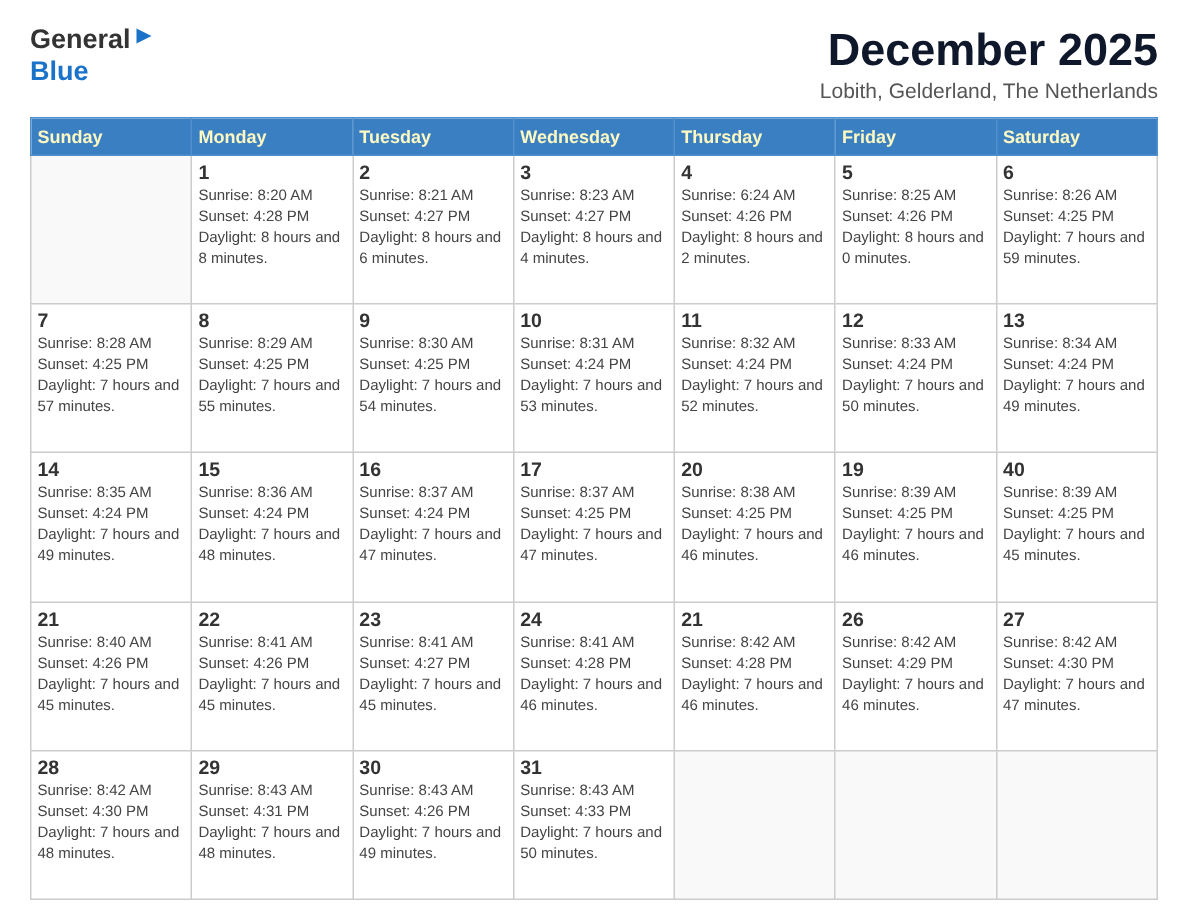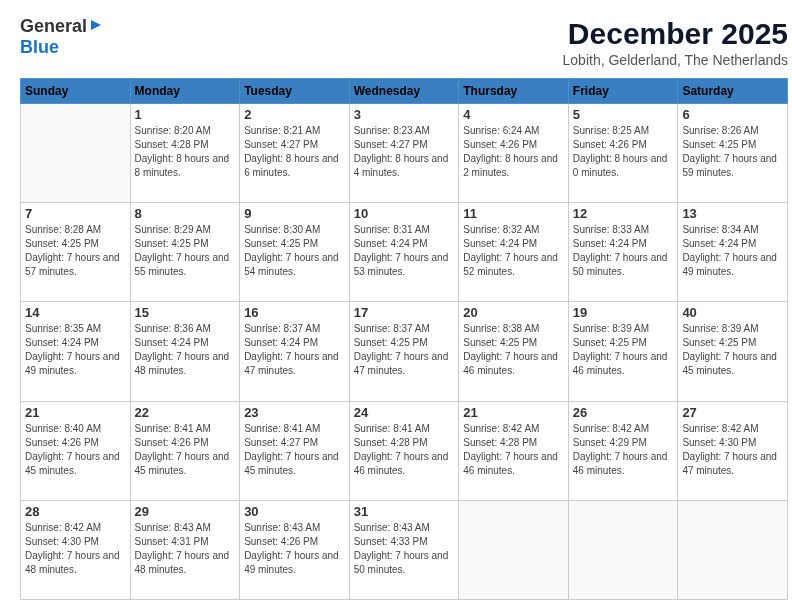--- a/index.html
+++ b/index.html
@@ -6,21 +6,21 @@
     body {
       width: 792px;
       height: 612px;
       font-family: Arial, sans-serif;
       background: #fff;
       overflow: hidden;
     }
     .page {
       width: 792px;
       height: 612px;
-      padding: 16px 4px 12px 20px;
+      padding: 16px 20px 12px 20px;
       display: flex;
       flex-direction: column;
     }
     .header {
       display: flex;
       justify-content: space-between;
       align-items: flex-start;
       margin-bottom: 10px;
     }
     .logo {
@@ -48,21 +48,21 @@
     }
     .calendar {
       flex: 1;
       border: 1px solid #ccc;
       border-collapse: collapse;
       width: 100%;
       table-layout: fixed;
     }
     .calendar th {
       background: #3a7fc1;
-      color: #000000;
+      color: #fef9c3;
       font-size: 12px;
       font-weight: bold;
       padding: 5px 4px;
       text-align: left;
       border: 1px solid #5090cc;
     }
     .calendar td {
       border: 1px solid #ccc;
       vertical-align: top;
       padding: 3px 4px;

